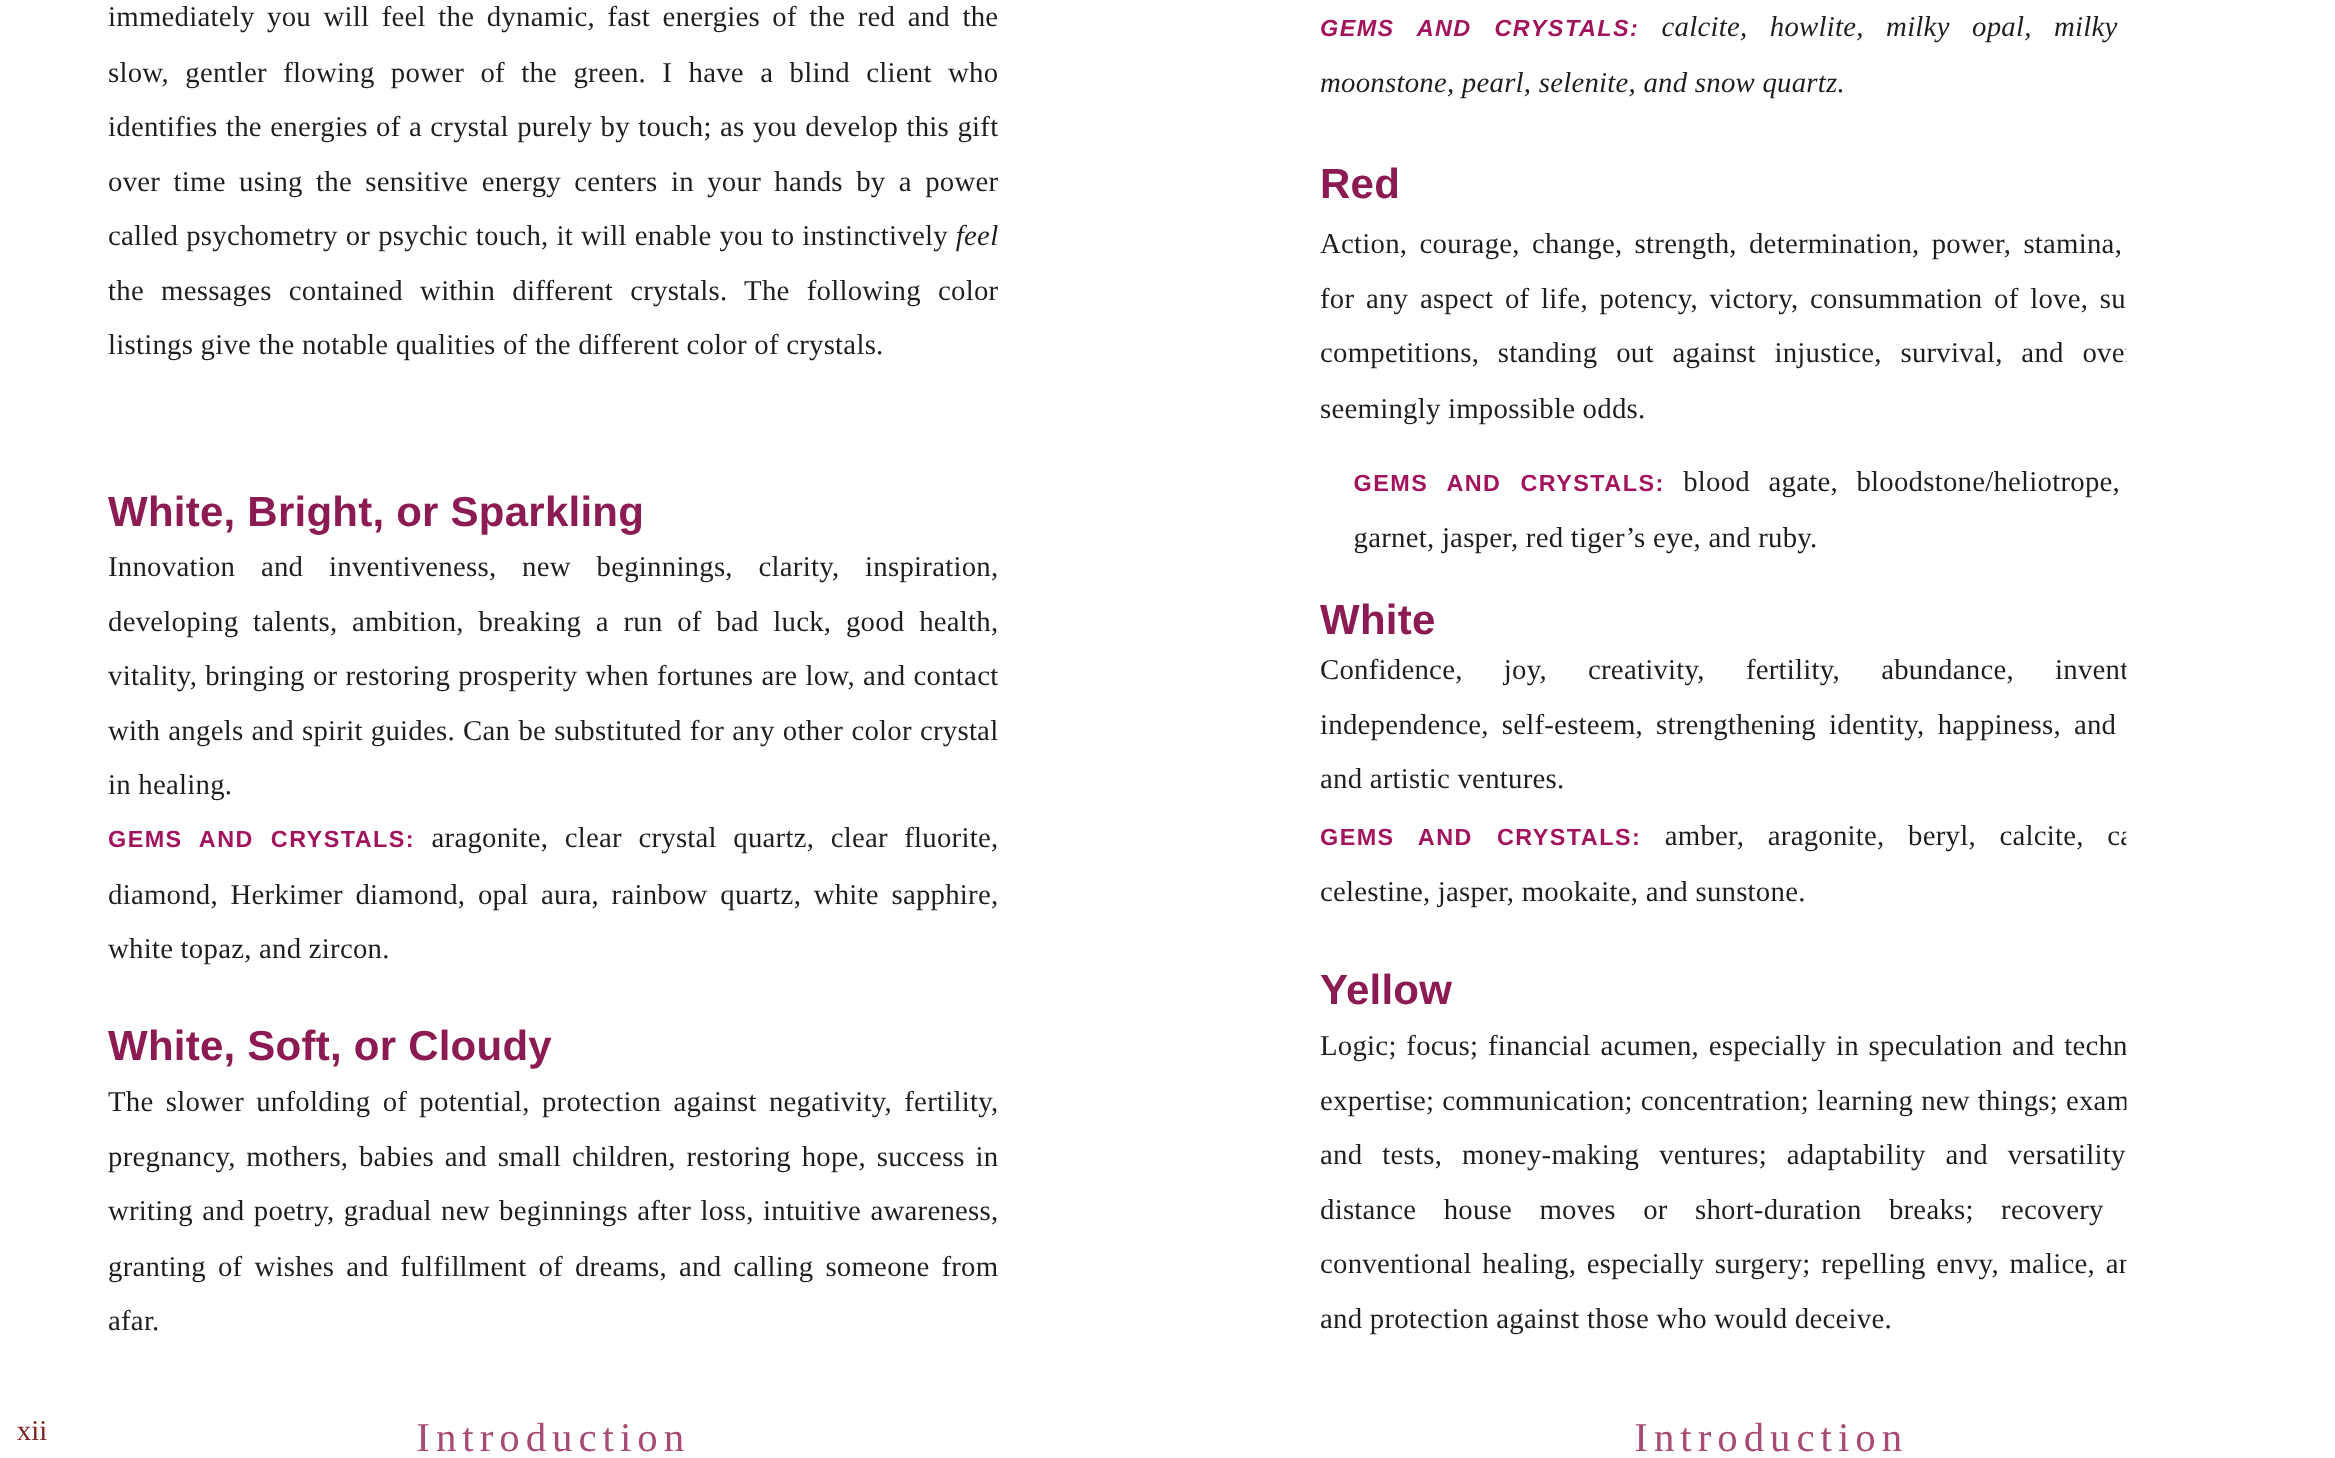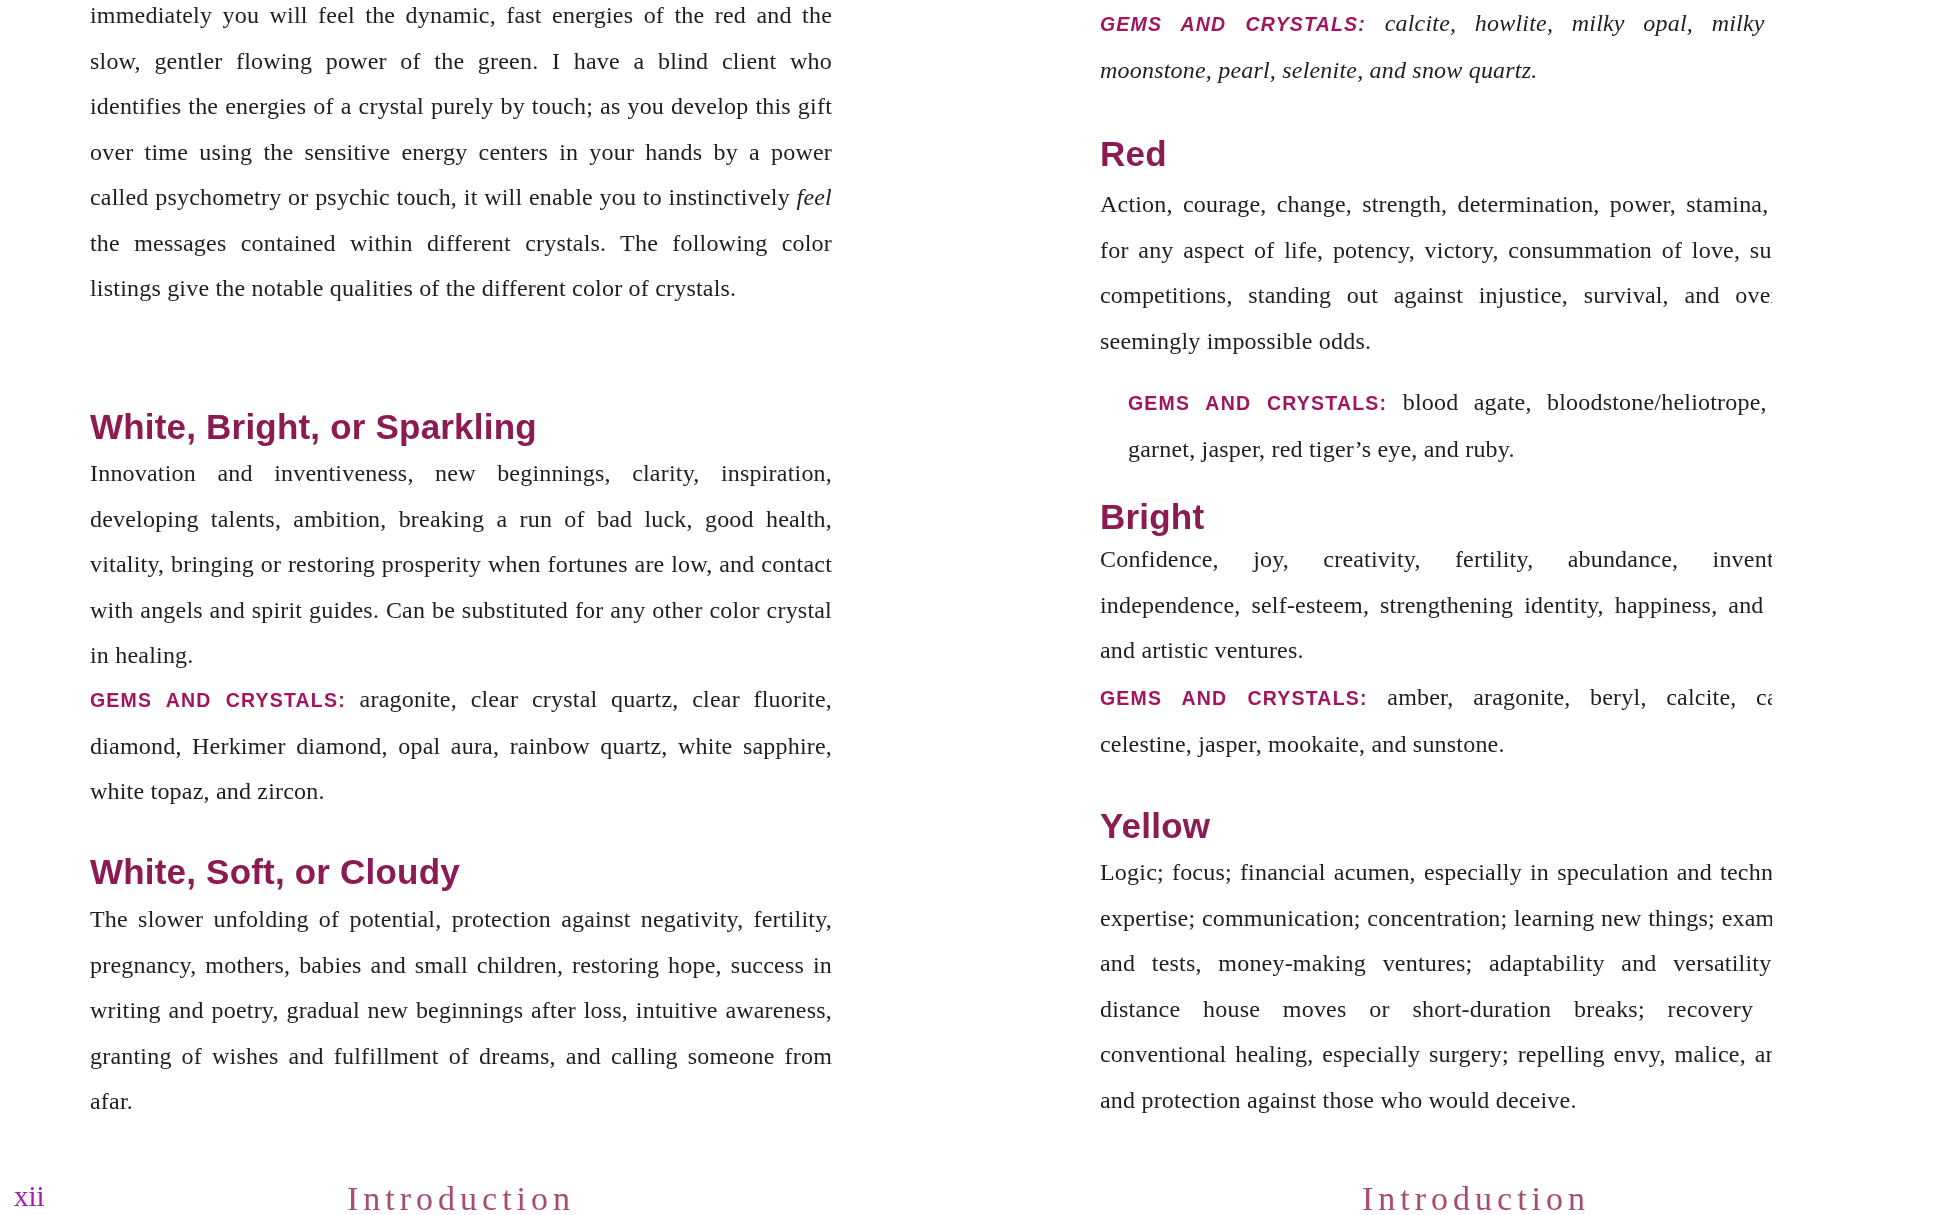--- a/index.html
+++ b/index.html
@@ -73,22 +73,22 @@
   .running-title {
     top: 1180px;
     font-size: 34px;
     letter-spacing: 5px;
     text-align: center;
     color: var(--footer-color, #a84b74);
   }
   .folio {
     position: absolute;
     top: 1180px;
-    font-size: 29px;
-    color: #a21caf;
+    font-size: 24px;
+    color: #7f1d1d;
   }
   .folio-left  { left: 14px; }
   .folio-right { right: 16px; margin-top: 36px; }
 </style>
 </head>
 <body>
 
 <div class="spread">
 
   <section>
@@ -102,21 +102,21 @@
     <p class="block body col-left pos-l-p3">The slower unfolding of potential, protection against negativity, fertility, pregnancy, mothers, babies and small children, restoring hope, success in writing and poetry, gradual new beginnings after loss, intuitive awareness, granting of wishes and fulfillment of dreams, and calling someone from afar.</p>
   </section>
 
   <section>
     <p class="block body col-right pos-r-g0"><span class="gems-label">GEMS AND CRYSTALS:</span><span> calcite, howlite, milky opal, milky quartz, moonstone, pearl, selenite, and snow quartz.</span></p>
 
     <h2 class="block heading col-right pos-r-h1">Red</h2>
     <p class="block body col-right pos-r-p1">Action, courage, change, strength, determination, power, stamina, passion for any aspect of life, potency, victory, consummation of love, success in competitions, standing out against injustice, survival, and overcoming seemingly impossible odds.</p>
     <p class="block body col-right pos-r-g1"><span class="gems-label">GEMS AND CRYSTALS:</span><span> blood agate, bloodstone/heliotrope, fire opal, garnet, jasper, red tiger’s eye, and ruby.</span></p>
 
-    <h2 class="block heading col-right pos-r-h2">Bright</h2>
+    <h2 class="block heading col-right pos-r-h2">White</h2>
     <p class="block body col-right pos-r-p2">Confidence, joy, creativity, fertility, abundance, inventiveness, independence, self-esteem, strengthening identity, happiness, and creative and artistic ventures.</p>
     <p class="block body col-right pos-r-g2"><span class="gems-label">GEMS AND CRYSTALS:</span><span> amber, aragonite, beryl, calcite, carnelian, celestine, jasper, mookaite, and sunstone.</span></p>
 
     <h2 class="block heading col-right pos-r-h3">Yellow</h2>
     <p class="block body col-right pos-r-p3">Logic; focus; financial acumen, especially in speculation and technological expertise; communication; concentration; learning new things; examinations and tests, money-making ventures; adaptability and versatility; short-distance house moves or short-duration breaks; recovery through conventional healing, especially surgery; repelling envy, malice, and spite; and protection against those who would deceive.</p>
   </section>
 
   <footer>
     <span class="folio folio-left">xii</span>
     <div class="block running-title col-left">Introduction</div>

